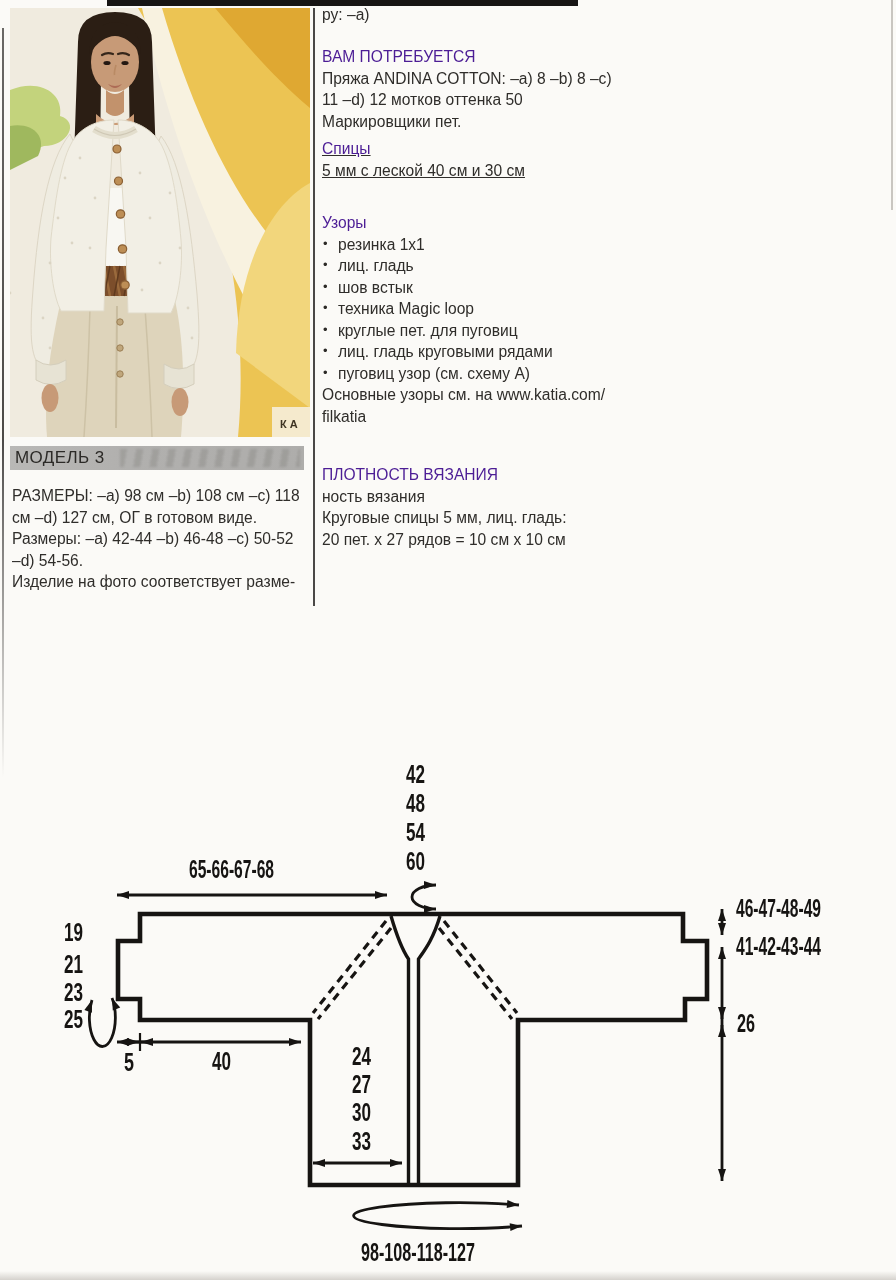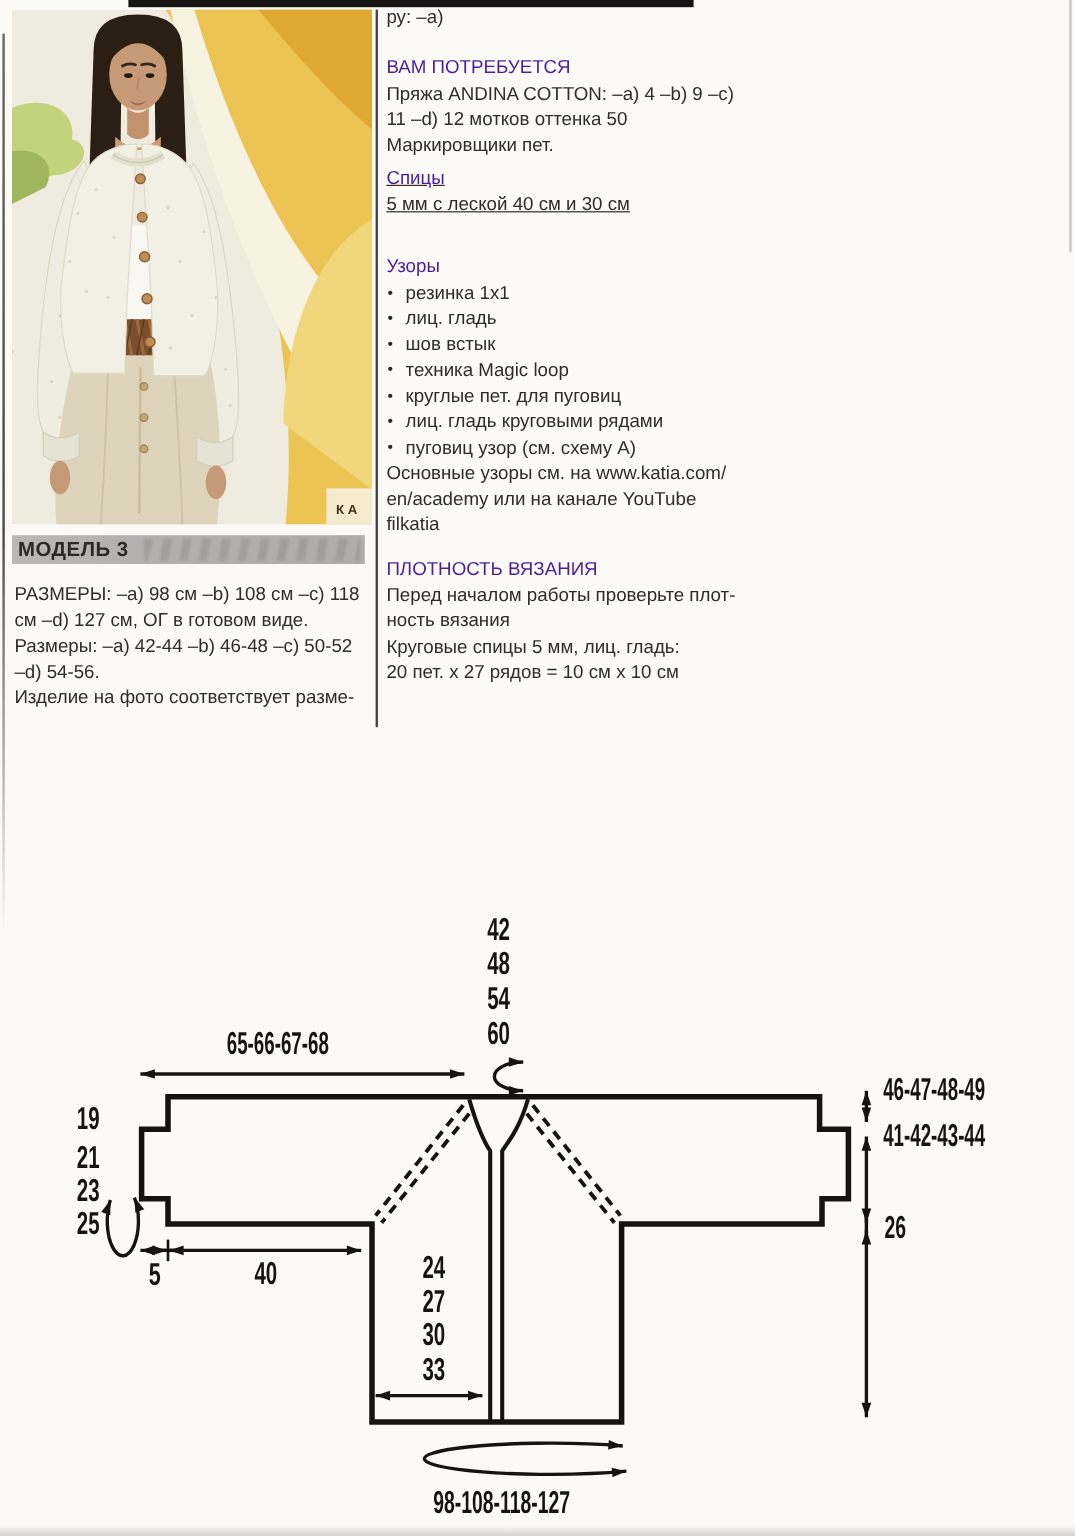--- a/index.html
+++ b/index.html
@@ -21,21 +21,21 @@
   .model-bar{
     left:10px;top:446px;width:294px;height:24px;
     background:linear-gradient(90deg,#b9b8b6 0%,#b1b0ae 40%,#aeadab 100%);
     display:flex;align-items:center;
   }
   .model-bar .wm{
     position:absolute;left:110px;top:3px;width:180px;height:18px;
     background:repeating-linear-gradient(100deg,rgba(120,118,114,.28) 0 7px,rgba(176,175,172,0) 7px 16px);
     filter:blur(1px);
   }
-  .model-label{font-size:17px;font-weight:bold;letter-spacing:.4px;color:#2c2a27;padding-left:5px;position:relative;}
+  .model-label{font-size:17px;font-weight:normal;letter-spacing:.4px;color:#2c2a27;padding-left:5px;position:relative;}
   .scan-bottom{left:0;top:1271px;width:896px;height:9px;
     background:linear-gradient(rgba(216,213,208,0),#d5d2cd);}
   .diagram-svg{left:0;top:740px;width:896px;height:540px;}
   .photo-svg{left:10px;top:8px;width:300px;height:429px;}
   .dnum{font-family:"Liberation Sans",sans-serif;font-weight:bold;font-size:26.5px;fill:#161412;}
 </style>
 </head>
 <body>
 
 <div class="page">
@@ -159,47 +159,45 @@
     <div class="tl">–d) 54-56.</div>
     <div class="tl">Изделие на фото соответствует разме-</div>
   </div>
 
   <div class="abs" style="left:322px;top:4px;">
     <div class="tl">ру: –а)</div>
   </div>
 
   <div class="abs" style="left:322px;top:46px;">
     <div class="hdr">ВАМ ПОТРЕБУЕТСЯ</div>
-    <div class="tl">Пряжа ANDINA COTTON: –a) 4 –b) 9 –c)</div>
+    <div class="tl">Пряжа ANDINA COTTON: –a) 8 –b) 8 –c)</div>
     <div class="tl">11 –d) 12 мотков оттенка 50</div>
     <div class="tl">Маркировщики пет.</div>
   </div>
 
   <div class="abs" style="left:322px;top:138px;text-decoration:underline;">
     <div class="hdr">Спицы</div>
     <div class="tl">5 мм с леской 40 см и 30 см</div>
   </div>
 
   <div class="abs" style="left:322px;top:212px;">
     <div class="hdr">Узоры</div>
     <div class="tl bullet">резинка 1x1</div>
     <div class="tl bullet">лиц. гладь</div>
     <div class="tl bullet">шов встык</div>
     <div class="tl bullet">техника Magic loop</div>
     <div class="tl bullet">круглые пет. для пуговиц</div>
     <div class="tl bullet">лиц. гладь круговыми рядами</div>
     <div class="tl bullet">пуговиц узор (см. схему А)</div>
     <div class="tl">Основные узоры см. на www.katia.com/</div>
-    <div class="tl">en/academy или на канале YouTube</div>
     <div class="tl">filkatia</div>
   </div>
 
   <div class="abs" style="left:322px;top:464px;">
     <div class="hdr">ПЛОТНОСТЬ ВЯЗАНИЯ</div>
-    <div class="tl">Перед началом работы проверьте плот-</div>
     <div class="tl">ность вязания</div>
     <div class="tl">Круговые спицы 5 мм, лиц. гладь:</div>
     <div class="tl">20 пет. x 27 рядов = 10 см x 10 см</div>
   </div>
 
   <svg class="abs diagram-svg" viewBox="0 740 896 540">
     <defs>
       <marker id="ah" viewBox="0 0 14 10" refX="13" refY="5" markerWidth="14" markerHeight="10" orient="auto-start-reverse" markerUnits="userSpaceOnUse">
         <path d="M1,1 L13,5 L1,9 Z" fill="#161412"></path>
       </marker>

